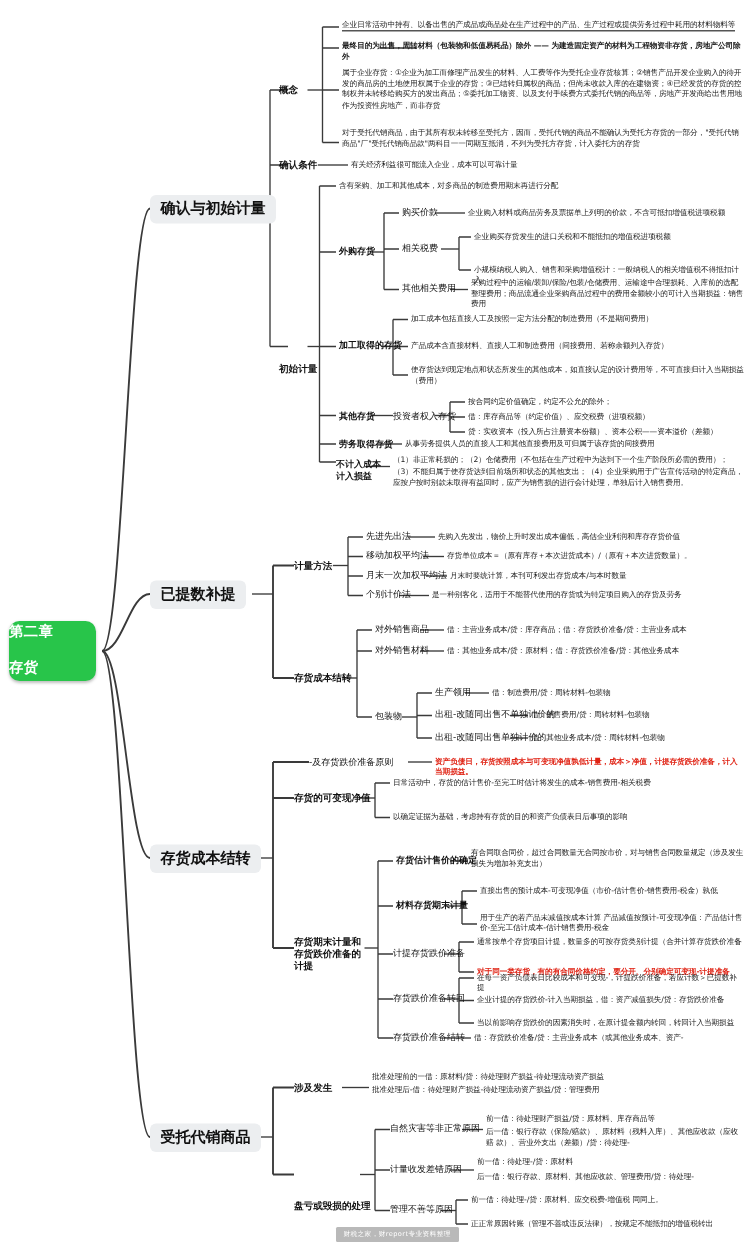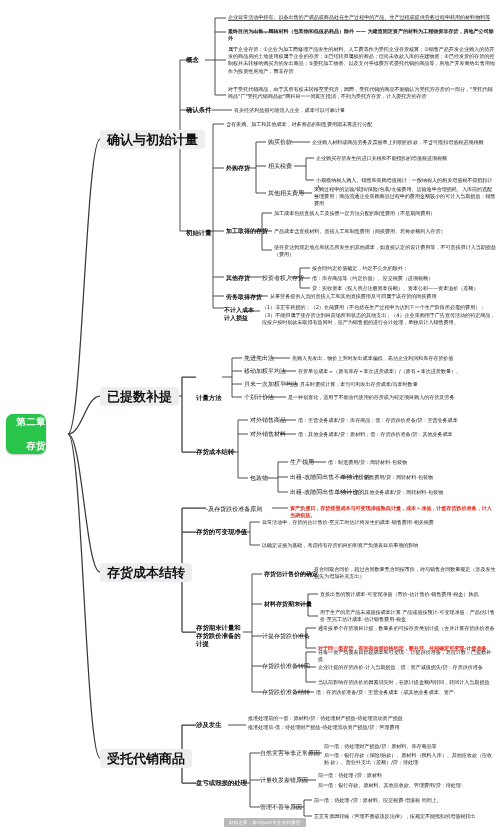--- a/index.html
+++ b/index.html
@@ -12,32 +12,32 @@
 
   
   svg#links{position:absolute;left:0;top:0;width:500px;height:832px;pointer-events:none;}
   svg#links path,svg#links line{fill:none;stroke:#3a3a3a;stroke-width:.9;}
   svg#links .thick{stroke-width:1.25;}
 
   
   .node{position:absolute;box-sizing:border-box;}
 
   .root{
-    left:6px;top:414px;width:40px;height:40px;
+    left:6px;top:414px;width:58px;height:40px;
     background:#28c54a;border-radius:7px;color:#fff;
-    display:flex;flex-direction:column;align-items:flex-end;justify-content:center;
+    display:flex;flex-direction:column;align-items:flex-start;justify-content:center;
     font-size:9.5px;line-height:12px;font-weight:bold;letter-spacing:.4px;
     box-shadow:0 1px 2px rgba(0,0,0,.25);
     gap:12px;
   }
   .root span{display:block;}
 
   .lvl1{
     background:#eceef0;border-radius:4px;padding:4px 7px;
-    font-size:13px;font-weight:bold;line-height:11px;color:#111;white-space:nowrap;
+    font-size:10px;font-weight:bold;line-height:11px;color:#111;white-space:nowrap;
   }
   .lvl2{font-size:6.4px;font-weight:bold;line-height:8px;color:#111;white-space:nowrap;}
   .lvl3{font-size:6px;font-weight:bold;line-height:8px;color:#111;white-space:nowrap;}
   .lvl3.reg{font-weight:normal;}
   .leaf{
     font-size:5.1px;line-height:7.2px;color:#1b1b1b;font-weight:normal;
     letter-spacing:-.05px;
   }
   .leaf.b{font-weight:bold;}
   .leaf .red{color:#e02314;font-weight:bold;}
@@ -158,21 +158,21 @@
   <div class="node leaf twoline" style="left:228px;top:46px;width:268px;">
     <span>属于企业存货：①企业为加工而修理产品发生的材料、人工费等作为受托企业存货核算；②销售产品开发企业购入的待开发的商品房的土地使用权属于企业的存货；③已结转归属权的商品；但尚未收款入库的在建物资；④已经发货的存货的控制权并未转移给购买方的发出商品；⑤委托加工物资、以及支付手续费方式委托代销的商品等，房地产开发商给出售用地作为投资性房地产，而非存货</span>
   </div>
   <div class="node leaf twoline" style="left:228px;top:86px;width:268px;">
     <span>对于受托代销商品，由于其所有权未转移至受托方，因而，受托代销的商品不能确认为受托方存货的一部分，"受托代销商品"厂"受托代销商品款"两科目一一同期互抵消，不列为受托方存货，计入委托方的存货</span>
   </div>
 
   <div class="node lvl2" style="left:186px;top:106px;">确认条件</div>
   <div class="node leaf" style="left:234px;top:107px;width:260px;">有关经济利益很可能流入企业，成本可以可靠计量</div>
 
-  <div class="node lvl2" style="left:186px;top:229px;text-align:center;">初始计量</div>
+  <div class="node lvl2" style="left:186px;top:242px;text-align:center;">初始计量</div>
   <div class="node leaf" style="left:226px;top:121px;width:265px;">含有采购、加工和其他成本，对多商品的制造费用期末再进行分配</div>
 
   <div class="node lvl3" style="left:226px;top:164px;">外购存货</div>
   <div class="node lvl3 reg" style="left:268px;top:138px;">购买价款</div>
   <div class="node leaf" style="left:312px;top:139px;width:184px;">企业购入材料或商品劳务及票据单上列明的价款，不含可抵扣增值税进项税额</div>
   <div class="node lvl3 reg" style="left:268px;top:162px;">相关税费</div>
   <div class="node leaf" style="left:316px;top:155px;width:180px;">企业购买存货发生的进口关税和不能抵扣的增值税进项税额</div>
   <div class="node leaf" style="left:316px;top:177px;width:180px;">小规模纳税人购入、销售和采购增值税计：一般纳税人的相关增值税不得抵扣计入</div>
   <div class="node lvl3 reg" style="left:268px;top:189px;">其他相关费用</div>
   <div class="node leaf twoline" style="left:314px;top:186px;width:182px;">采购过程中的运输/装卸/保险/包装/仓储费用、运输途中合理损耗、入库前的选配整理费用；商品流通企业采购商品过程中的费用金额较小的可计入当期损益：销售费用</div>
@@ -195,21 +195,21 @@
     <span>不计入成本
 计入损益</span>
   </div>
   <div class="node leaf" style="left:262px;top:304px;width:234px;">（1）非正常耗损的；（2）仓储费用（不包括在生产过程中为达到下一个生产阶段所必需的费用）；</div>
   <div class="node leaf twoline" style="left:262px;top:312px;width:234px;">
     <span>（3）不能归属于使存货达到目前场所和状态的其他支出；（4）企业采购用于广告宣传活动的特定商品，应按户按时别款未取得有益回时，应产为销售损的进行会计处理，单独后计入销售费用。</span>
   </div>
 
   <div class="node lvl1" style="left:100px;top:387px;">已提数补提</div>
 
-  <div class="node lvl2" style="left:196px;top:373px;margin-top:21px;">计量方法</div>
+  <div class="node lvl2" style="left:196px;top:373px;">计量方法</div>
   <div class="node lvl3 reg" style="left:244px;top:354px;">先进先出法</div>
   <div class="node leaf" style="left:292px;top:355px;width:204px;">先购入先发出，物价上升时发出成本偏低，高估企业利润和库存存货价值</div>
   <div class="node lvl3 reg" style="left:244px;top:367px;">移动加权平均法</div>
   <div class="node leaf" style="left:298px;top:368px;width:198px;">存货单位成本＝（原有库存＋本次进货成本）/（原有＋本次进货数量）。</div>
   <div class="node lvl3 reg" style="left:244px;top:380px;">月末一次加权平均法</div>
   <div class="node leaf" style="left:300px;top:381px;width:196px;">月末时要统计算，本刊可利发出存货成本/与本时数量</div>
   <div class="node lvl3 reg" style="left:244px;top:393px;">个别计价法</div>
   <div class="node leaf" style="left:288px;top:394px;width:208px;">是一种别客化，适用于不能替代使用的存货或为特定项目购入的存货及劳务</div>
 
   <div class="node lvl2" style="left:196px;top:448px;">存货成本结转</div>
@@ -258,21 +258,21 @@
   <div class="node leaf" style="left:318px;top:679px;width:178px;">当以前影响存货跌价的因素消失时，在原计提金额内转回，转回计入当期损益</div>
   <div class="node lvl3 reg" style="left:262px;top:688px;">存货跌价准备结转</div>
   <div class="node leaf" style="left:316px;top:689px;width:180px;">借：存货跌价准备/贷：主营业务成本（或其他业务成本、资产-</div>
 
   <div class="node lvl1" style="left:100px;top:749px;">受托代销商品</div>
 
   <div class="node lvl2" style="left:196px;top:721px;">涉及发生</div>
   <div class="node leaf u" style="left:248px;top:715px;width:248px;">批准处理前的一借：原材料/贷：待处理财产损益-待处理流动资产损益</div>
   <div class="node leaf" style="left:248px;top:724px;width:248px;">批准处理后-借：待处理财产损益-待处理流动资产损益/贷：管理费用</div>
 
-  <div class="node lvl2" style="left:196px;top:779px;">盘亏或毁损的处理</div>
+  <div class="node lvl2" style="left:196px;top:800px;">盘亏或毁损的处理</div>
   <div class="node lvl3 reg" style="left:260px;top:749px;">自然灾害等非正常原因</div>
   <div class="node leaf" style="left:324px;top:743px;width:172px;">前一借：待处理财产损益/贷：原材料、库存商品等</div>
   <div class="node leaf twoline" style="left:324px;top:752px;width:172px;">后一借：银行存款（保险/赔款）、原材料（残料入库）、其他应收款（应收赔
 款）、营业外支出（差额）/贷：待处理-</div>
   <div class="node lvl3 reg" style="left:260px;top:776px;">计量收发差错原因</div>
   <div class="node leaf" style="left:318px;top:772px;width:178px;">前一借：待处理-/贷：原材料</div>
   <div class="node leaf" style="left:318px;top:782px;width:178px;">后一借：银行存款、原材料、其他应收款、管理费用/贷：待处理-</div>
   <div class="node lvl3 reg" style="left:260px;top:803px;">管理不善等原因</div>
   <div class="node leaf" style="left:314px;top:797px;width:182px;">前一借：待处理-/贷：原材料、应交税费-增值税 同同上。</div>
   <div class="node leaf" style="left:314px;top:813px;width:182px;">正正常原因转账（管理不善或违反法律），按规定不能抵扣的增值税转出</div>

